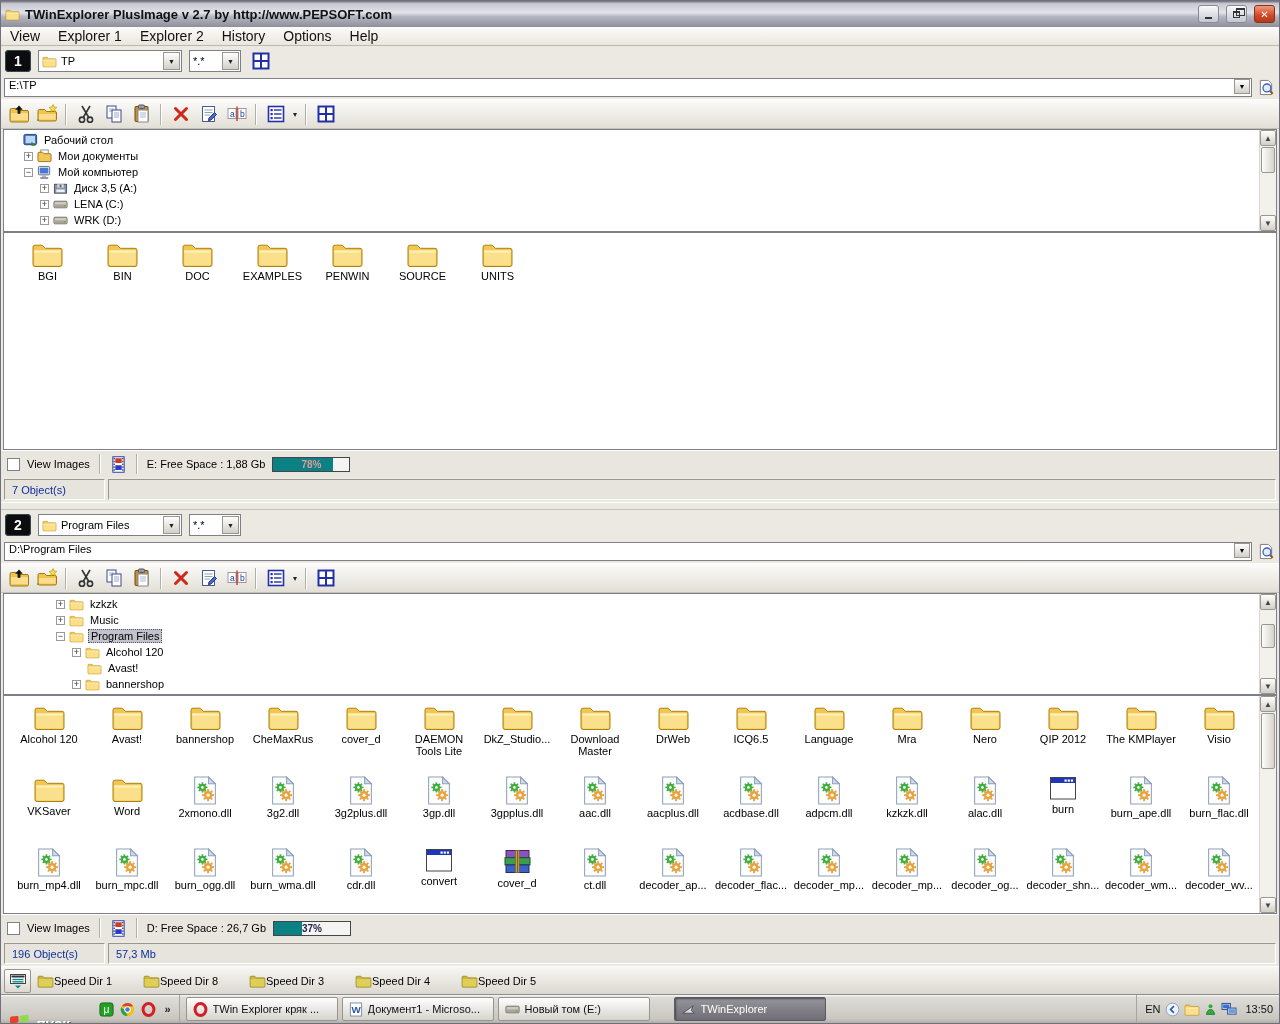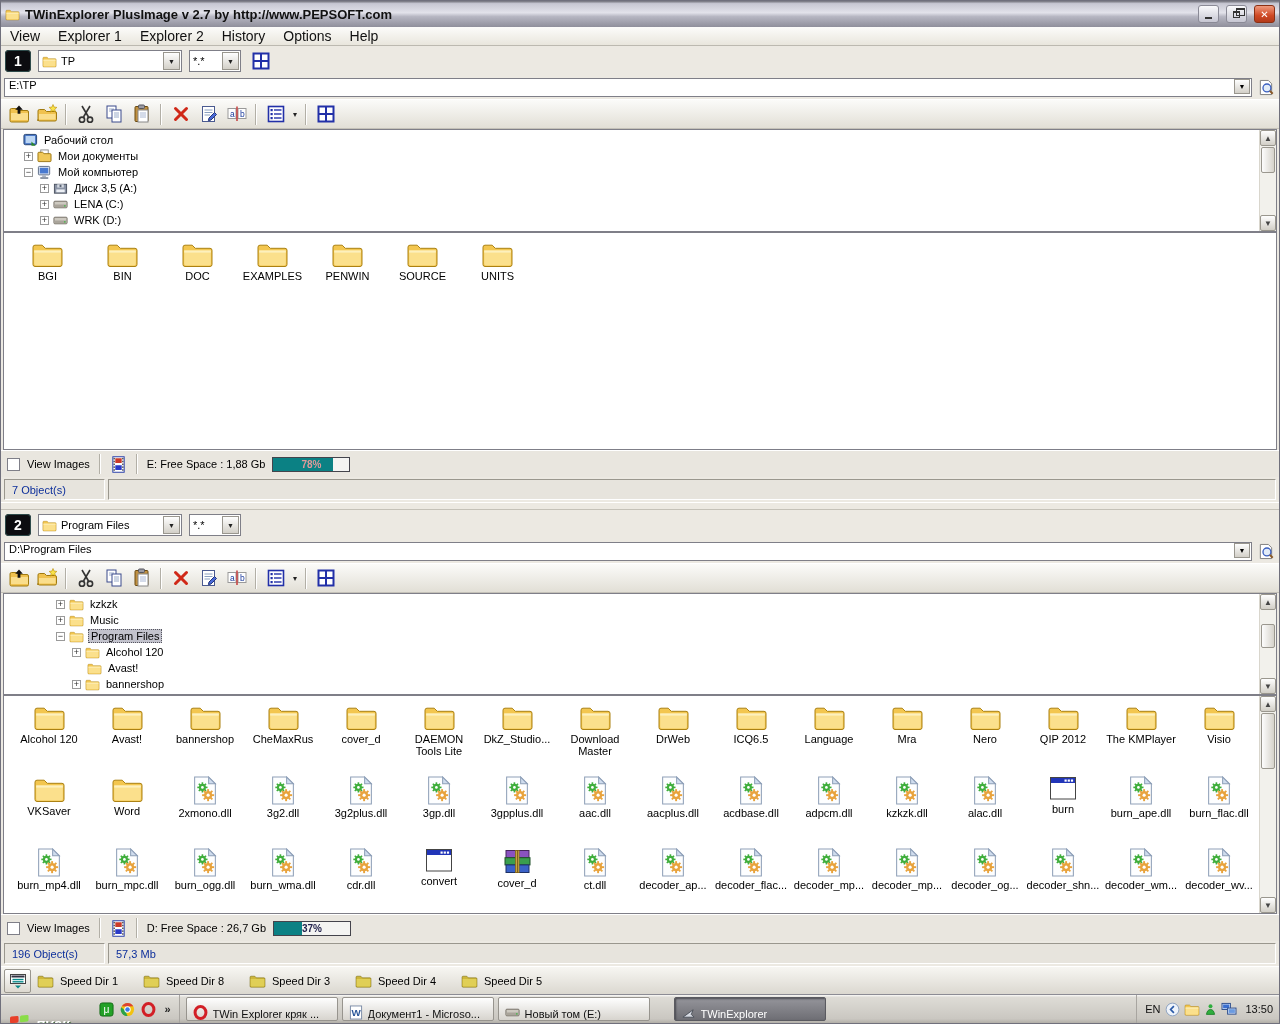--- a/index.html
+++ b/index.html
@@ -75,31 +75,31 @@
   .progress .pct{position:absolute;inset:0;text-align:center;line-height:13px;font-weight:bold;}
   .statusrow{height:25px;flex:none;display:flex;gap:3px;padding:2px 3px;background:#ece9e2;}
   .status-cell{border:1px solid #9a978e;border-right-color:#fff;border-bottom-color:#fff;background:#e7e4dd;display:flex;align-items:center;padding:0 7px;font-size:11px;color:#0d2f9b;}
   .status-cell.c1{width:101px;flex:none;} .status-cell.c2{flex:1;}
   .pane-divider{height:8px;flex:none;background:#ece9e2;border-top:1px solid #fff;border-bottom:1px solid #c4c1b8;}
 
   
   .speedbar{height:28px;flex:none;display:flex;align-items:center;gap:6px;padding:0 3px;
     background:linear-gradient(#f7f6f2,#dbd8d0);border-top:1px solid #fff;font-size:11px;}
   .speed-toggle{width:27px;height:24px;border:1px solid #99968e;border-radius:2px;background:linear-gradient(#fff,#ddd9d0);display:flex;align-items:center;justify-content:center;padding:0;}
-  .speed-item{display:flex;align-items:center;gap:6px;width:104px;cursor:default;}
+  .speed-item{display:flex;align-items:center;width:104px;cursor:default;}
 
   
   .taskbar{height:29px;flex:none;display:flex;align-items:stretch;background:linear-gradient(#fafaf8 0%,#dedcd6 8%,#cac7c1 85%,#b2afa8 100%);border-top:1px solid #8c8c94;}
   .start-btn{flex:none;display:flex;align-items:center;gap:6px;padding:0 16px 0 8px;margin-right:8px;
     background:linear-gradient(#6cc455 0%,#39992f 45%,#237c1f 100%);color:#fff;font-weight:bold;font-size:15px;font-style:italic;
     border-radius:0 11px 11px 0;text-shadow:1px 1px 1px #174a0e;border:none;margin-top:28px;}
   .quicklaunch{display:flex;align-items:center;gap:6px;padding:0 6px;border-right:1px solid #a8a5a0;margin-right:4px;}
   .ql-chevron{font-size:11px;font-weight:bold;color:#222;padding:1px 2px;}
   .task-btn{width:152px;flex:none;margin:2px 2px;background:linear-gradient(#fefefe,#d7d4ce);border:1px solid #97948e;border-radius:2px;
-    display:flex;align-items:flex-end;gap:5px;padding:0 6px;font-size:11px;overflow:hidden;white-space:nowrap;color:#111;}
+    display:flex;align-items:center;gap:5px;padding:0 6px;font-size:11px;overflow:hidden;white-space:nowrap;color:#111;}
   .task-btn .tlabel{overflow:hidden;text-overflow:ellipsis;}
   .task-btn.active{background:linear-gradient(#95959b,#6e6e74);color:#fff;border-color:#5a5a60;box-shadow:inset 1px 1px 2px #4a4a50;}
   .task-gap{width:20px;flex:none;}
   .tray{margin-left:auto;display:flex;align-items:center;gap:5px;padding:0 6px 0 8px;border-left:1px solid #a8a5a0;font-size:11px;color:#111;}
   .tray-time{margin-left:3px;}
   .icon{display:flex;align-items:center;justify-content:center;}
 </style>
 </head>
 <body>
 

